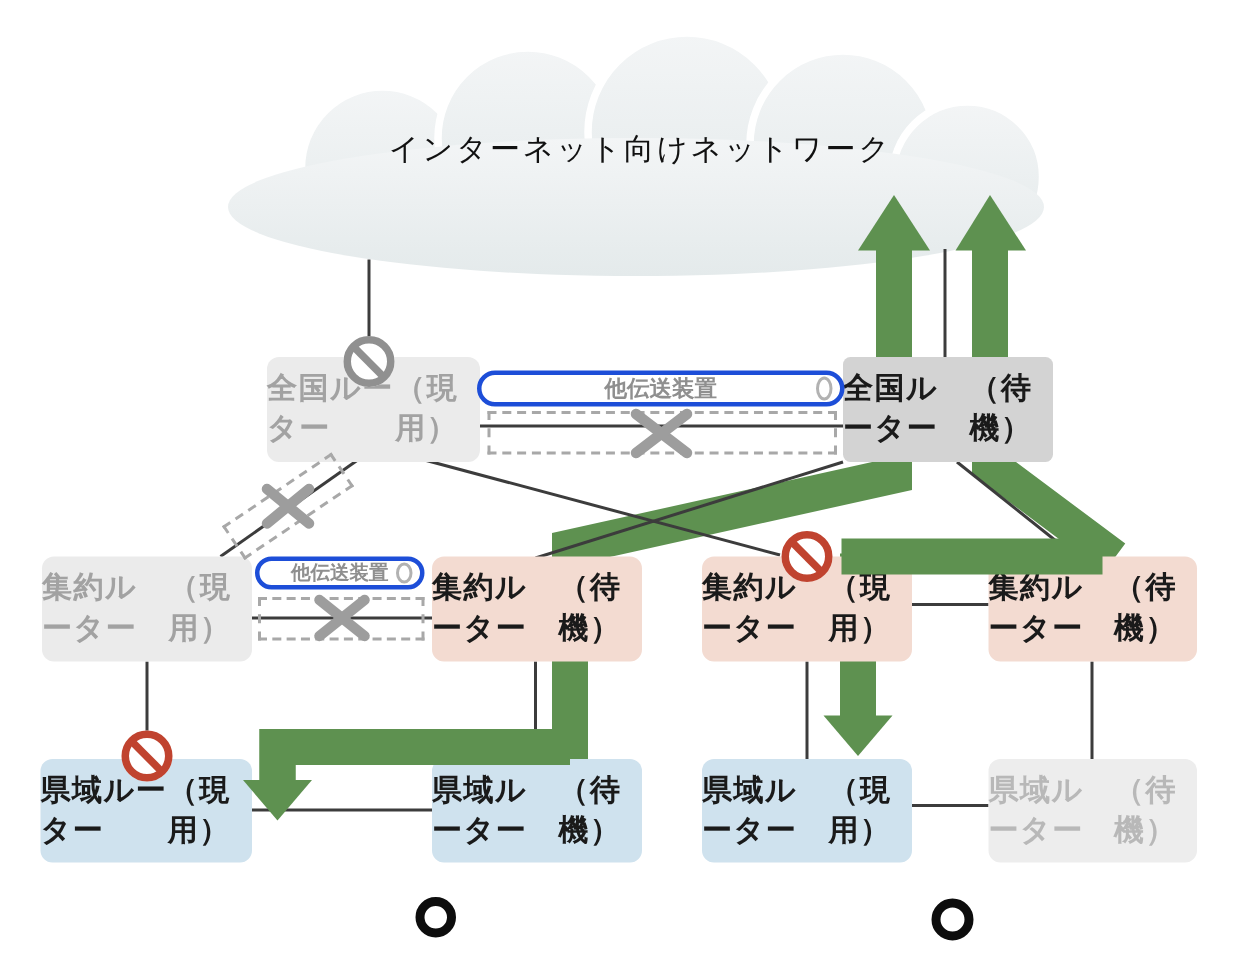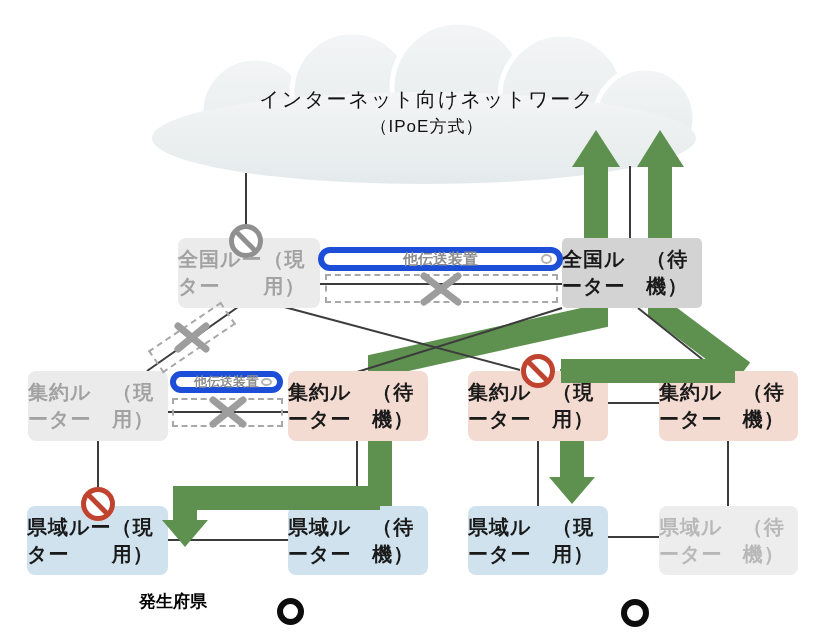--- a/index.html
+++ b/index.html
@@ -10,21 +10,21 @@
   .node{position:absolute;border-radius:8px;display:flex;flex-direction:row;align-items:center;
         justify-content:center;font-weight:bold;font-size:20px;line-height:1.35;letter-spacing:1px;z-index:1;}
   .gray-light{background:#ebebeb;color:#a2a2a2;}
   .gray-dark{background:#d3d3d3;color:#1a1a1a;border-radius:5px;}
   .pink{background:#f3dbd1;color:#1a1a1a;}
   .blue{background:#cfe2ee;color:#1a1a1a;}
   .disabled{background:#ededed;color:#b8b8b8;}
   .cloud-text{position:absolute;left:212px;width:430px;text-align:center;font-weight:normal;color:#111;z-index:1;}
   .cloud-title{top:86px;font-size:20px;letter-spacing:2px;}
   .cloud-sub{top:115px;font-size:17px;letter-spacing:1px;}
-  .capsule{position:absolute;background:#fff;border:6px solid #1d4ed8;display:flex;align-items:center;
+  .capsule{position:absolute;background:#fff;border:3px solid #1d4ed8;display:flex;align-items:center;
            justify-content:center;color:#8f8f8f;font-weight:bold;z-index:2;box-sizing:border-box;}
   .cap-end{position:absolute;right:5px;top:1px;bottom:1px;width:11px;border:2px solid #b2b2b2;
            border-radius:50%;box-sizing:border-box;}
   .cap-top{left:318px;top:247px;width:245px;height:24px;border-radius:12px;font-size:15px;}
   .cap-mid{left:170px;top:371px;width:113px;height:22px;border-radius:11px;font-size:13px;}
   .dashed{position:absolute;border:2px dashed #a8a8a8;z-index:2;box-sizing:border-box;}
   .d-top{left:325px;top:274px;width:233px;height:29px;}
   .d-mid{left:172px;top:398px;width:111px;height:29px;}
   .d-diag{left:148px;top:324px;width:88px;height:27px;transform:rotate(-34deg);}
   .ban{position:absolute;width:34px;height:34px;border-radius:50%;background:#fff;z-index:4;box-sizing:border-box;}
@@ -78,21 +78,20 @@
       <line x1="357" y1="441" x2="357" y2="506"></line>
       <line x1="538" y1="441" x2="538" y2="506"></line>
       <line x1="728" y1="441" x2="728" y2="506"></line>
       <line x1="608" y1="403" x2="659" y2="403"></line>
       <line x1="168" y1="540" x2="288" y2="540"></line>
       <line x1="608" y1="537" x2="659" y2="537"></line>
     </g>
   </svg>
 
   <div class="cloud-text cloud-title">インターネット向けネットワーク</div>
-  <div class="cloud-text cloud-sub">（IPoE方式）</div>
 
   <div class="node gray-light" style="left:178px;top:238px;width:142px;height:70px">
     <div>全国ルーター</div>
     <div>（現用）</div>
   </div>
   <div class="node gray-dark" style="left:562px;top:238px;width:140px;height:70px">
     <div>全国ルーター</div>
     <div>（待機）</div>
   </div>
   <div class="node gray-light" style="left:28px;top:371px;width:140px;height:70px">
@@ -160,18 +159,17 @@
           <line x1="206" y1="326" x2="178" y2="349"></line>
       </g>
     </g>
   </svg>
 
   <div class="ban ban-gray" style="left:229px;top:224px"></div>
   <div class="ban ban-red" style="left:521px;top:354px"></div>
   <div class="ban ban-red" style="left:81px;top:487px"></div>
 
   <div class="area-label" style="left:58px;top:592px;width:230px">
-    <div>発生府県</div>
   </div>
   <div class="ring" style="left:277px;top:598px;width:27px;height:27px"></div>
   <div class="ring" style="left:621px;top:599px;width:28px;height:28px"></div>
 
 </div>
 
 </body></html>

